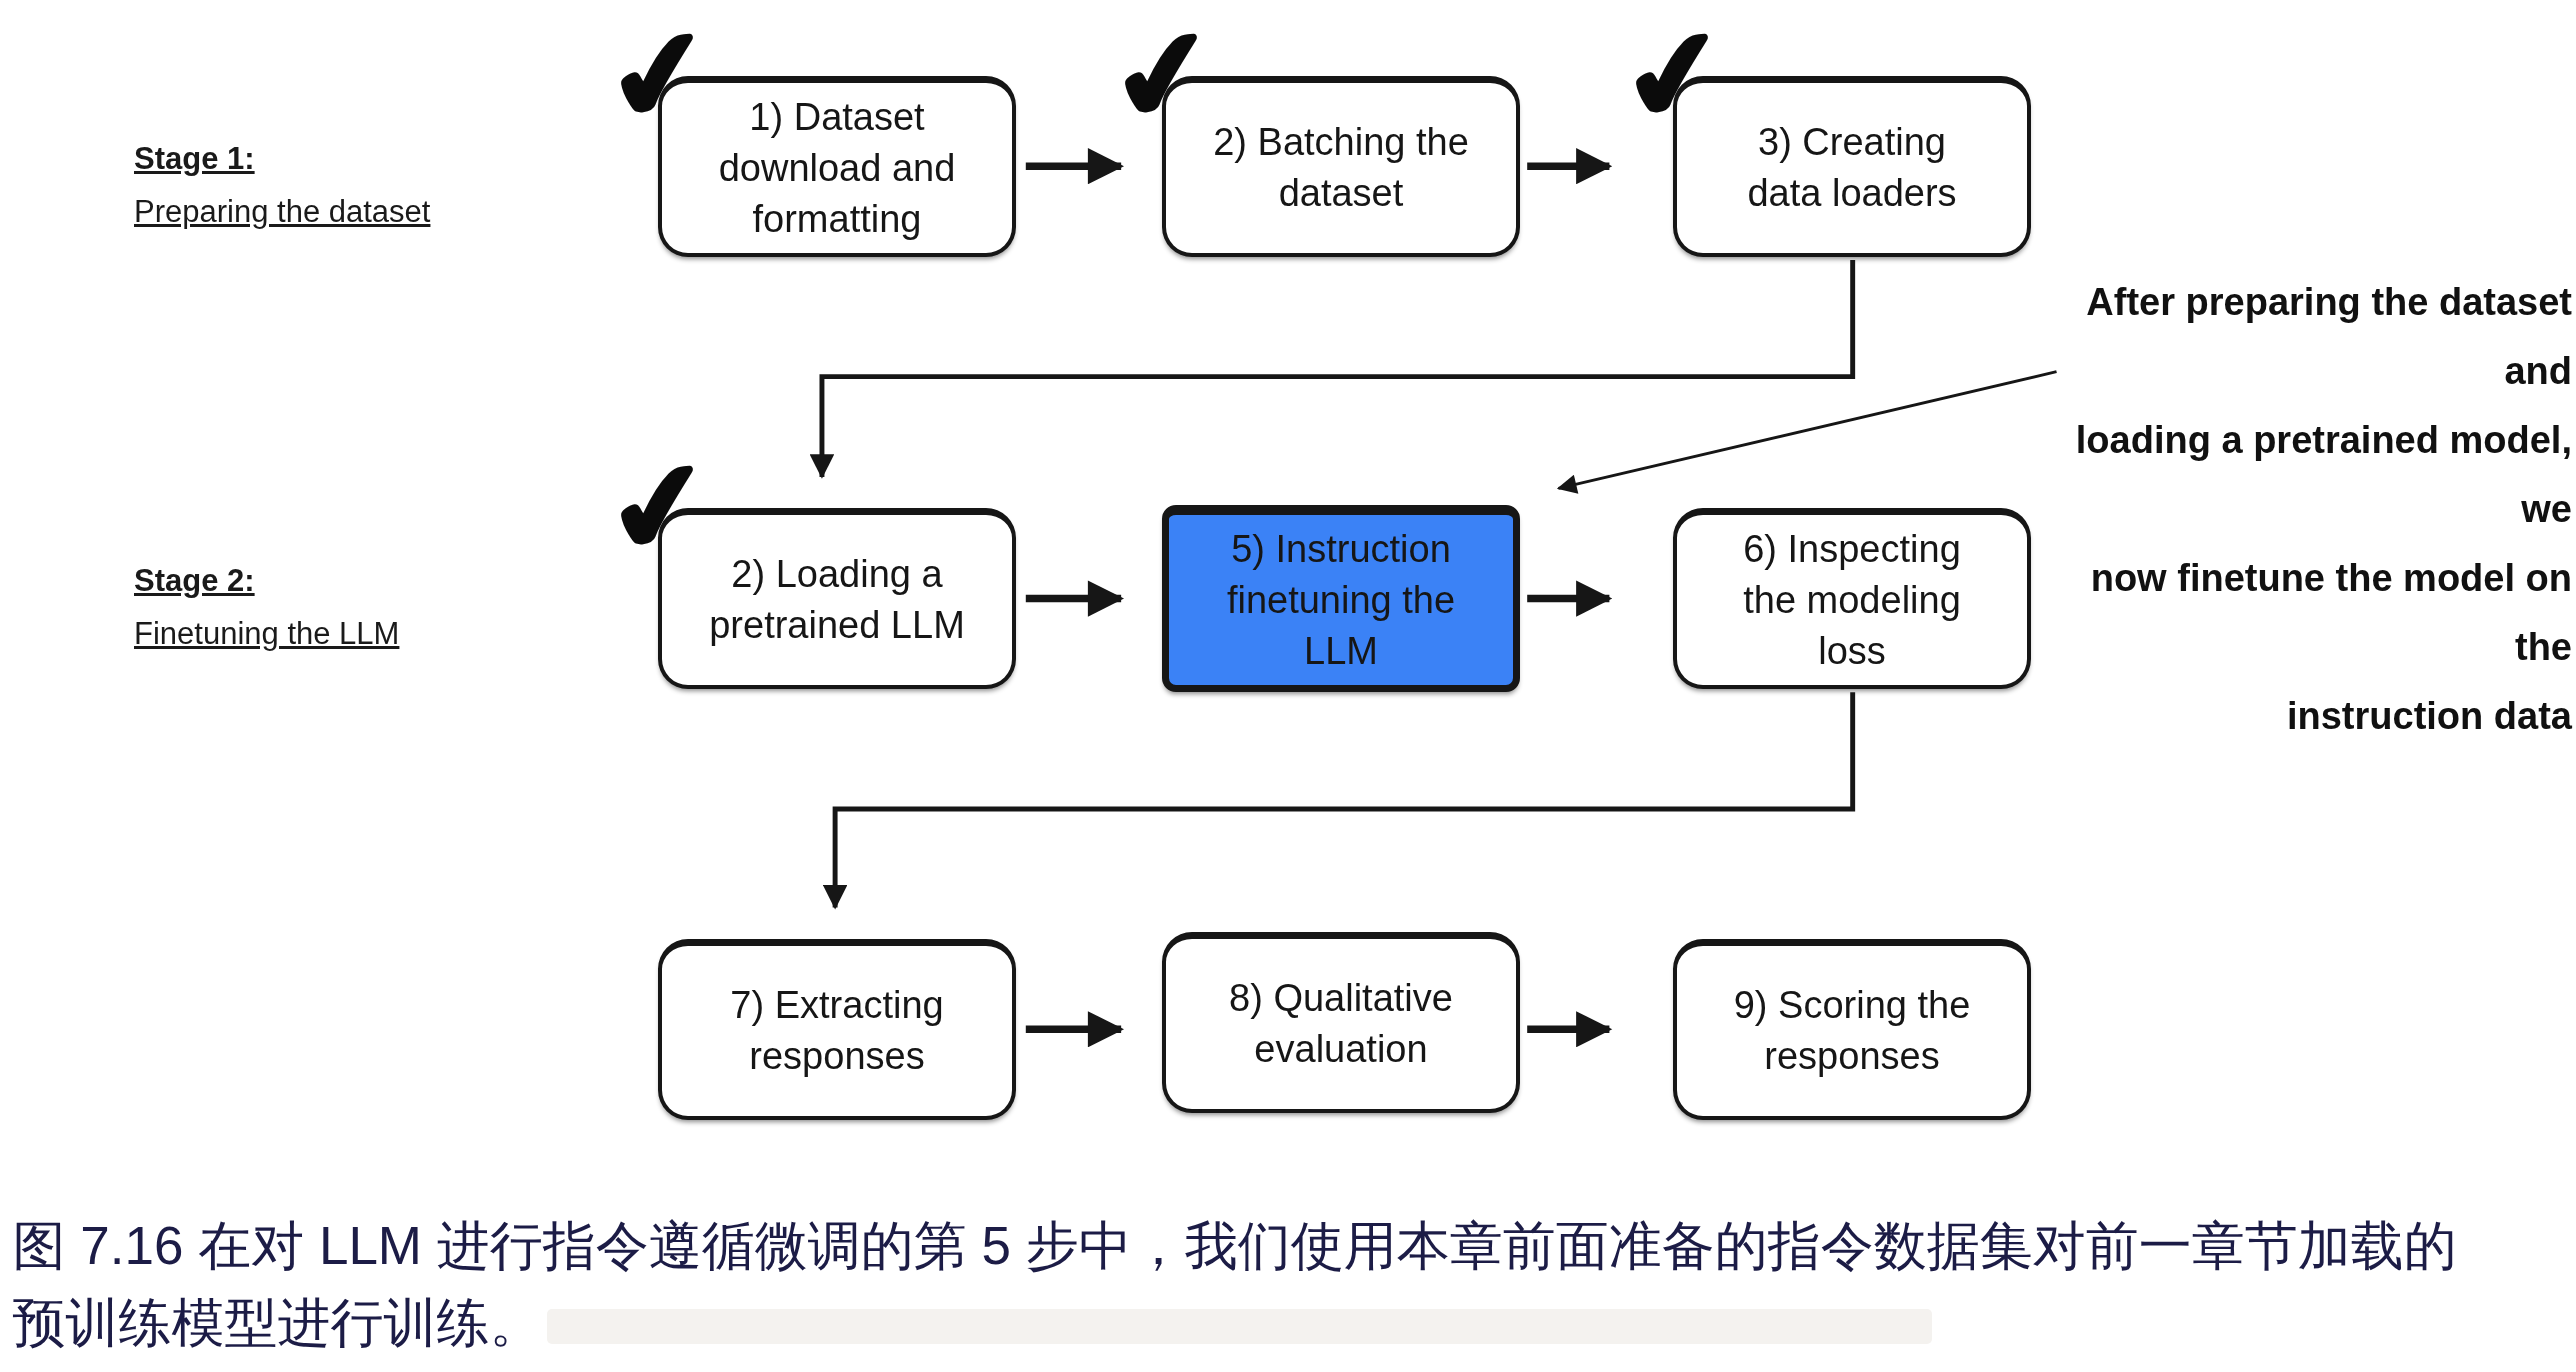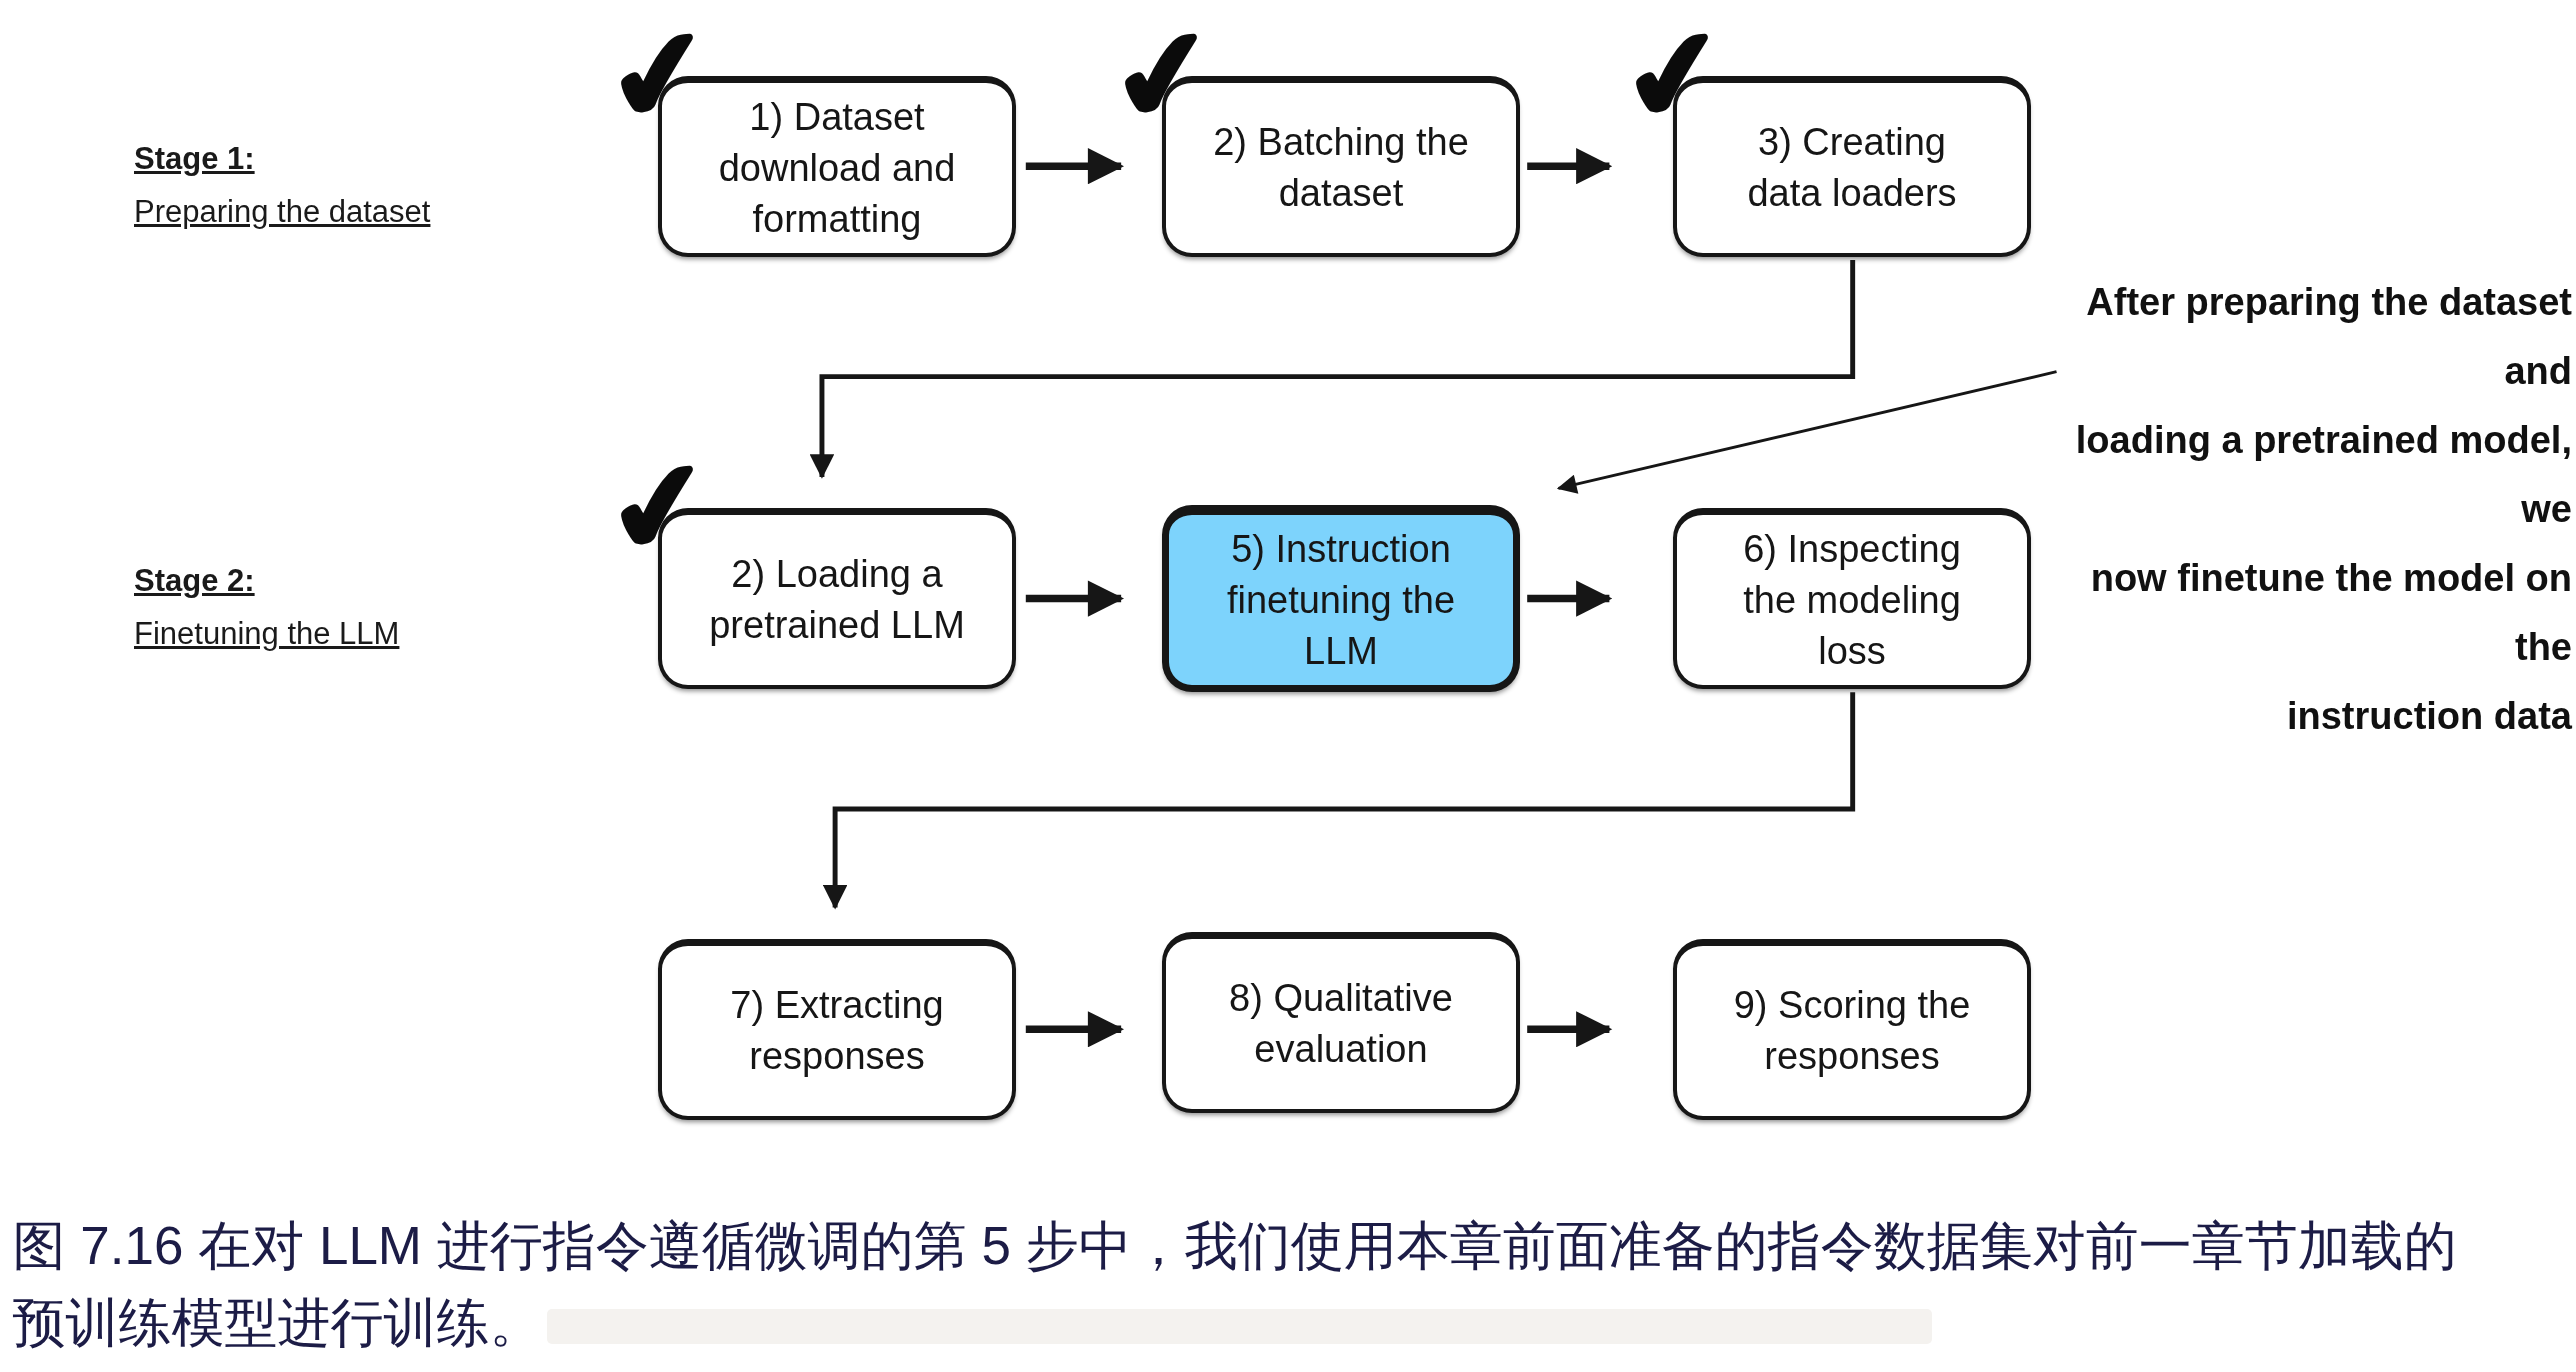--- a/index.html
+++ b/index.html
@@ -33,23 +33,24 @@
     border: 4.1px solid #161616;
     border-top-width: 7.4px;
     border-radius: 30px;
     display: flex;
     align-items: center;
     justify-content: center;
     text-align: center;
     box-shadow: 0 4.1px 5.8px -2.5px rgba(0,0,0,0.45);
   }
   .box.highlight {
-    background: #7dd3fc;
+    background: #3b82f6;
     border-width: 7.4px;
     border-top-width: 10.7px;
+    border-radius: 14px;
   }
   .box-label {
     white-space: pre-line;
     font-size: 38px;
     line-height: 51px;
     color: #161616;
     padding: 0 6.6px;
   }
   .check {
     position: absolute;

